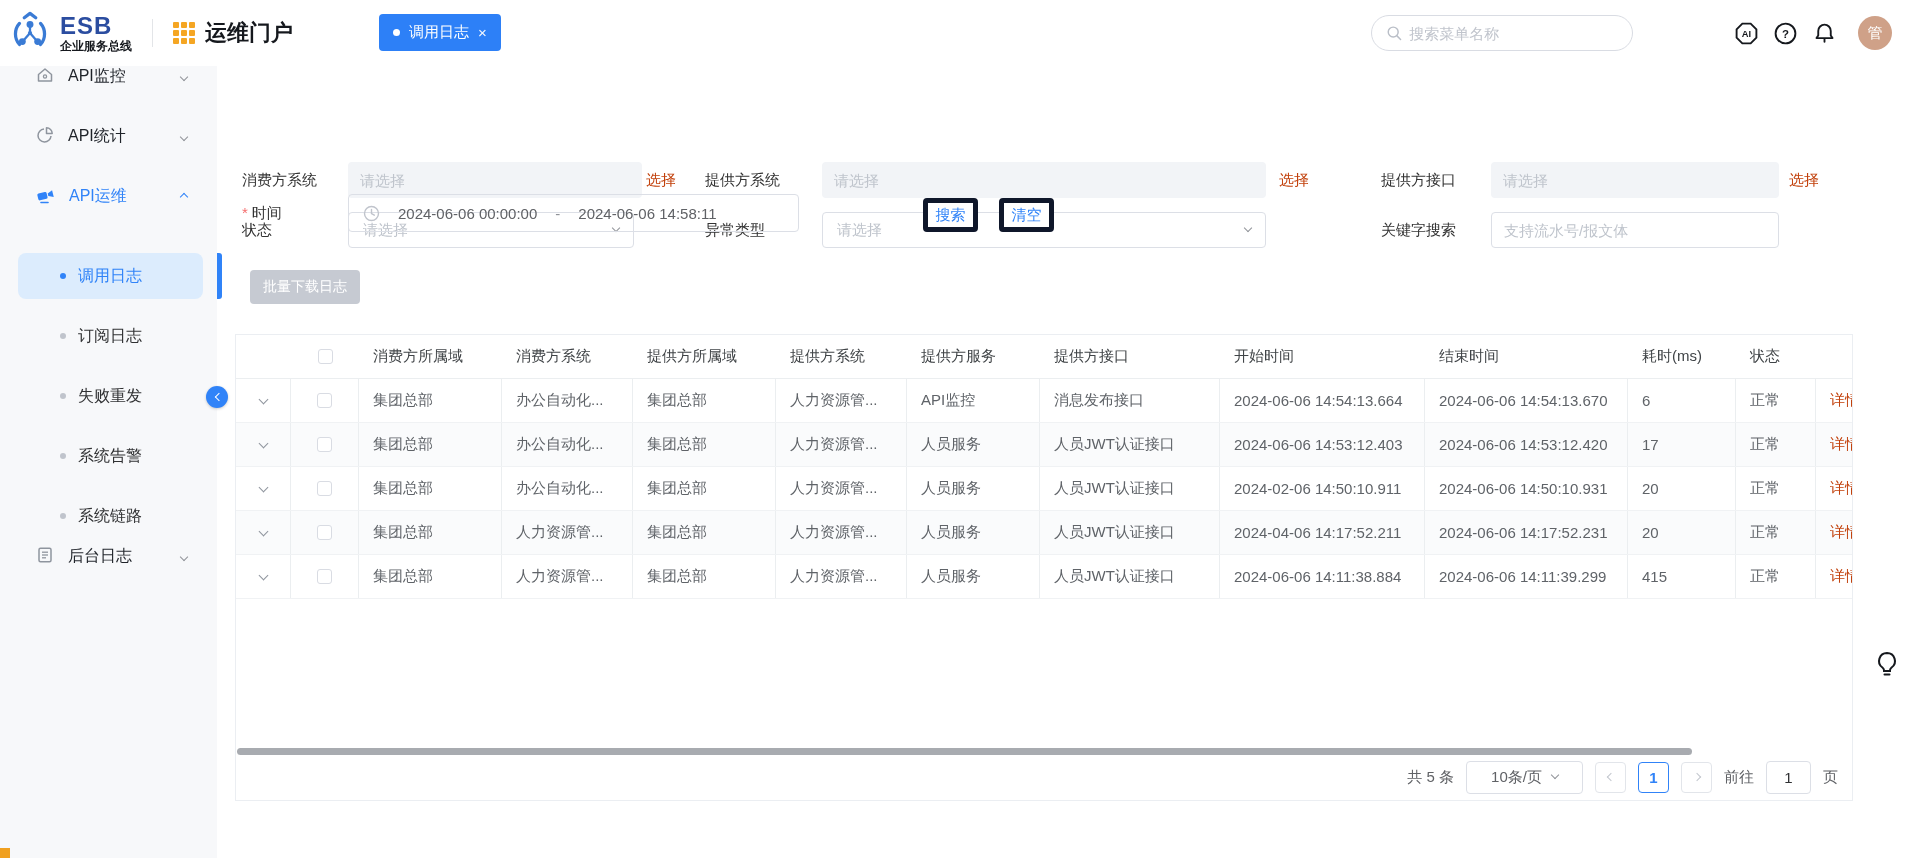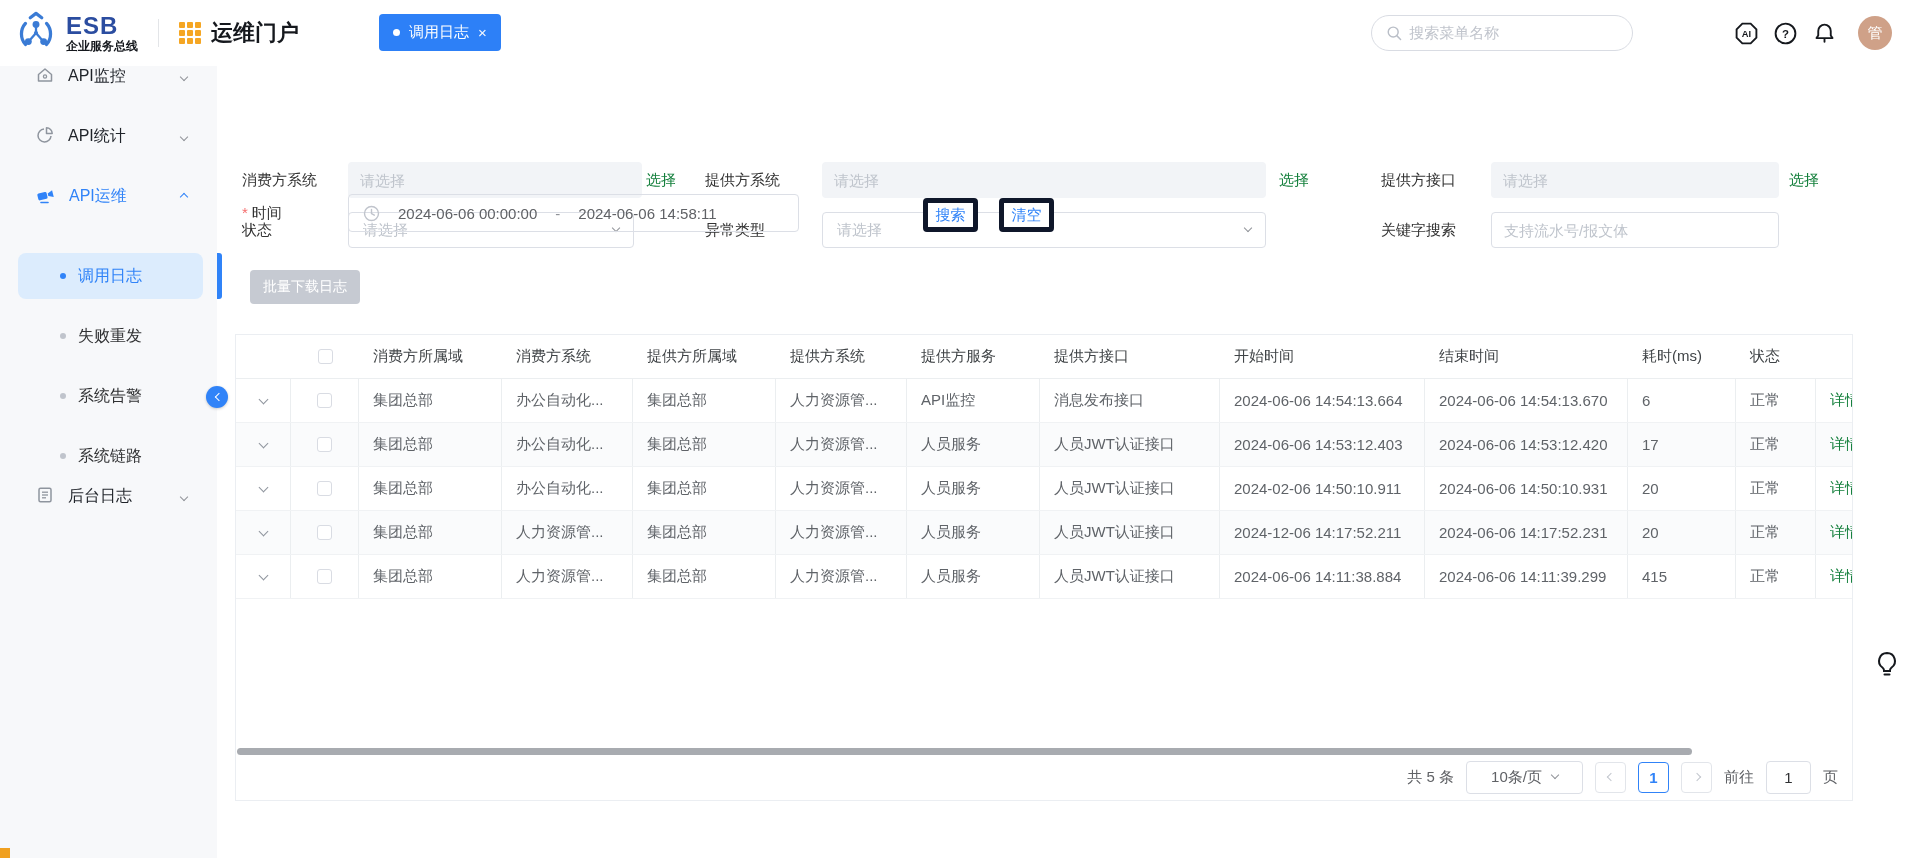--- a/index.html
+++ b/index.html
@@ -2,34 +2,34 @@
 <html><head>
 <meta charset="utf-8">
 <style>
   * { box-sizing: border-box; margin: 0; padding: 0; }
   html,body { width:1908px; height:858px; }
   body {
     font-family: "Liberation Sans", "DejaVu Sans", sans-serif;
     background:#fff; position:relative; overflow:hidden; color:#303133;
   }
   
-  .topbar { position:absolute; top:0; left:0; right:0; height:66px; background:#fff; display:flex; align-items:center; padding-left:14px; z-index:5; }
+  .topbar { position:absolute; top:0; left:0; right:0; height:66px; background:#fff; display:flex; align-items:center; padding-left:8px; z-index:5; }
   .logo-wrap { display:flex; align-items:center; }
   .logo-text { margin-left:8px; display:flex; flex-direction:column; line-height:1.05; }
   .logo-title { font-size:24px; font-weight:800; color:#2b4da0; letter-spacing:1px; }
   .logo-sub { font-size:12px; font-weight:700; color:#15181d; margin-top:2px; }
   .topbar-divider { width:1px; height:28px; background:#e3e5e8; margin:0 20px; }
   .portal { display:flex; align-items:center; }
   .portal-title { font-size:22px; font-weight:700; color:#15181d; margin-left:10px; }
   .tab { position:absolute; left:379px; top:14px; height:37px; background:#2d80f7; border-radius:4px; display:flex; align-items:center; padding:0 14px; gap:9px; color:#fff; font-size:15px; cursor:pointer; }
   .tab-dot { width:7px; height:7px; border-radius:50%; background:#fff; }
   .tab-close { font-size:15px; line-height:1; opacity:.95; }
   .topbar-right { position:absolute; right:16px; top:0; height:66px; display:flex; align-items:center; }
   .menu-search { width:262px; height:36px; border:1px solid #d9dce3; border-radius:18px; display:flex; align-items:center; padding:0 14px; gap:7px; background:#fff; }
-  .menu-search input { border:none; outline:none; width:100%; font-size:15px; color:#606266; background:transparent; font-family:Liberation Serif, serif; }
+  .menu-search input { border:none; outline:none; width:100%; font-size:15px; color:#606266; background:transparent; font-family:Liberation Sans, sans-serif; }
   .menu-search input::placeholder { color:#c0c4cc; }
   .top-icons { display:flex; align-items:center; gap:13px; margin-left:100px; }
   .tico { width:26px; height:26px; display:flex; align-items:center; justify-content:center; cursor:pointer; }
   .avatar { width:34px; height:34px; border-radius:50%; background:#cfa188; color:#fff; font-size:15px; display:flex; align-items:center; justify-content:center; margin-left:8px; cursor:pointer; }
   
   .sidebar { position:absolute; top:66px; left:0; bottom:0; width:217px; background:#f7f8fa; }
   .side-item { height:60px; display:flex; align-items:flex-start; padding-left:36px; cursor:pointer; position:relative; }
   .side-item .lbl { font-size:16px; color:#1f2329; margin-left:14px; }
   .side-item.blue .lbl { color:#3083f8; }
   .side-item .chev-wrap { position:absolute; right:30px; }
@@ -48,21 +48,21 @@
   .chev.up { transform:rotate(-135deg); border-color:#3083f8; margin-top:4px; }
   .chev.sm { width:6px; height:6px; }
   .chev.white { border-color:#fff; width:6px; height:6px; transform:rotate(135deg); margin-left:2px; }
   .chev.left { transform:rotate(135deg); border-color:#c2c6cd; }
   .chev.right { transform:rotate(-45deg); border-color:#c2c6cd; }
   
   .main { position:absolute; left:217px; top:66px; right:0; bottom:0; background:#fff; }
   .flabel { position:absolute; font-size:15px; color:#333; line-height:36px; }
   .sel-disabled { position:absolute; height:36px; background:#f2f4f7; border:none; border-radius:4px; padding:0 12px; font-size:15px; color:#606266; font-family:inherit; outline:none; }
   .sel-disabled::placeholder { color:#bfc4cc; }
-  .link { color:#15803d; cursor:pointer; }
+  .link { color:#c2410c; cursor:pointer; }
   .flink { position:absolute; font-size:15px; line-height:36px; }
   .selectbox { position:absolute; height:36px; border:1px solid #dcdfe6; border-radius:4px; background:#fff; display:flex; align-items:center; justify-content:space-between; padding:0 14px; cursor:pointer; }
   .selectbox .ph { font-size:15px; color:#bfc4cc; }
   .txt-input { position:absolute; height:36px; border:1px solid #dcdfe6; border-radius:4px; padding:0 12px; font-size:15px; color:#606266; outline:none; font-family:inherit; }
   .txt-input::placeholder { color:#bfc4cc; }
   .datebox { position:absolute; left:131px; top:128px; width:451px; height:38px; border:1px solid #dcdfe6; border-radius:4px; display:flex; align-items:center; padding:0 14px; gap:18px; }
   .datebox .dt { font-size:15px; color:#606266; }
   .datebox .sep { color:#909399; font-size:15px; }
   .req { color:#f56c6c; margin-right:4px; }
   .btn-outline { position:absolute; top:132px; width:55px; height:34px; background:#fff; border:5px solid #0f172a; border-radius:4px; color:#3083f8; font-size:15px; display:flex; align-items:center; justify-content:center; cursor:pointer; }
@@ -198,20 +198,24 @@
     </svg>
     <span class="lbl">API运维</span>
     <span class="chev-wrap"><span class="chev up sm"></span></span>
   </div>
   <div class="side-sub active">
     <span class="dot"></span>
     <span class="lbl">调用日志</span>
   </div>
   <div class="side-sub">
     <span class="dot"></span>
+    <span class="lbl">订阅日志</span>
+  </div>
+  <div class="side-sub">
+    <span class="dot"></span>
     <span class="lbl">失败重发</span>
   </div>
   <div class="side-sub">
     <span class="dot"></span>
     <span class="lbl">系统告警</span>
   </div>
   <div class="side-sub">
     <span class="dot"></span>
     <span class="lbl">系统链路</span>
   </div>
@@ -364,21 +368,21 @@
           </div>
     <div class="cell c1">
             <span class="checkbox"></span>
           </div>
     <div class="cell c2">集团总部</div>
     <div class="cell c3">人力资源管...</div>
     <div class="cell c4">集团总部</div>
     <div class="cell c5">人力资源管...</div>
     <div class="cell c6">人员服务</div>
     <div class="cell c7">人员JWT认证接口</div>
-    <div class="cell c8">2024-12-06 14:17:52.211</div>
+    <div class="cell c8">2024-04-06 14:17:52.211</div>
     <div class="cell c9">2024-06-06 14:17:52.231</div>
     <div class="cell c10">20</div>
     <div class="cell c11">正常</div>
     <div class="cell c12">
             <span class="link">详情</span>
           </div>
   </div>
 
   <div class="trow">
     <div class="cell c0">

